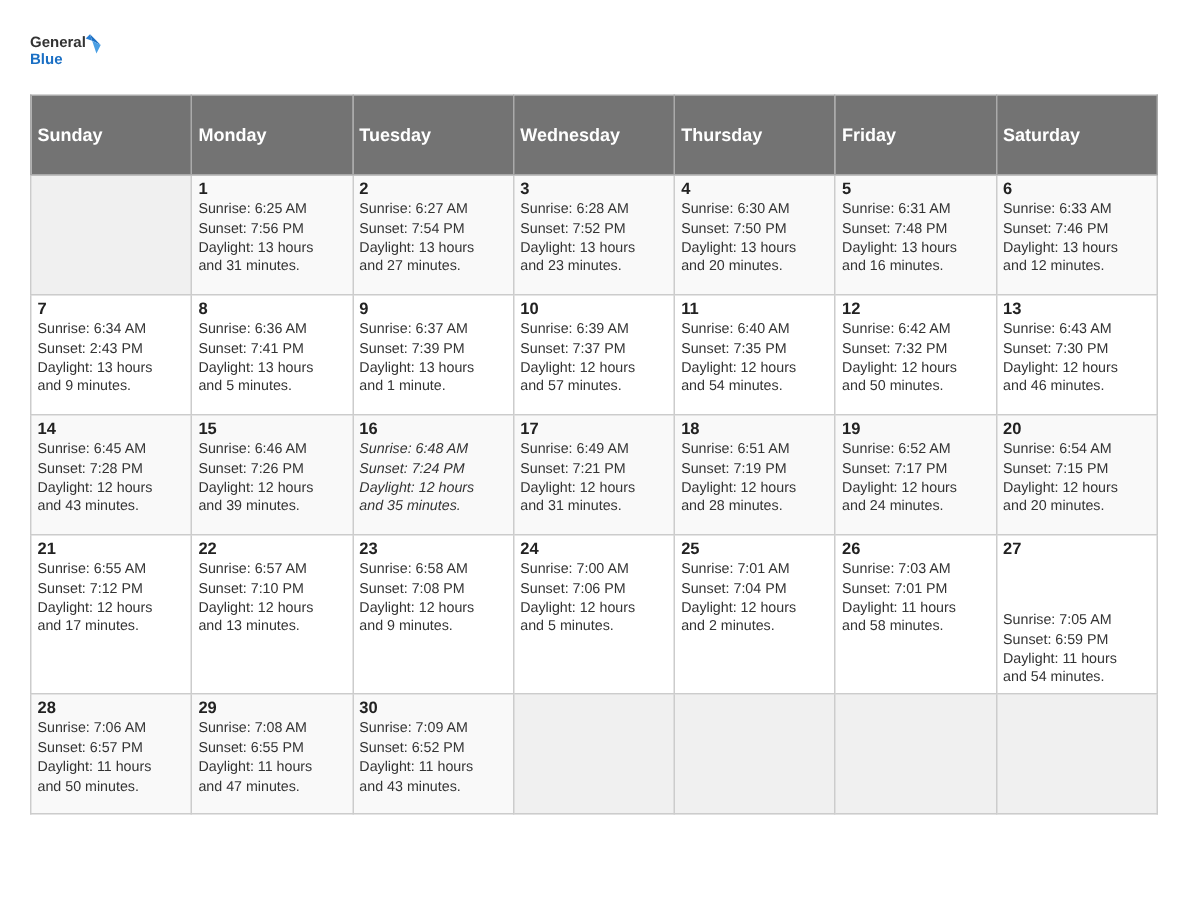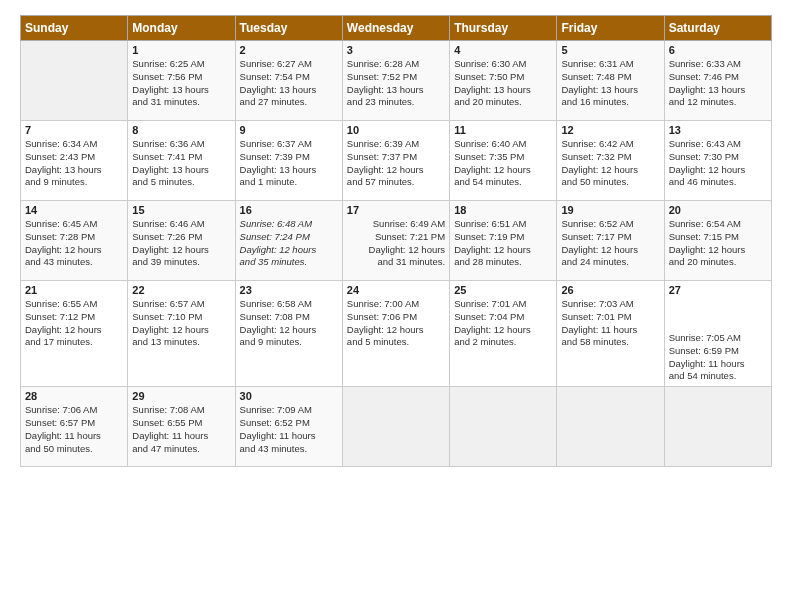--- a/index.html
+++ b/index.html
@@ -37,25 +37,25 @@
     .subtitle {
       font-size: 13px;
       color: #555;
     }
     table {
       width: 100%;
       border-collapse: collapse;
       table-layout: fixed;
     }
     thead th {
-      background-color: #a16207;
+      background-color: #737373;
       color: #fff;
       font-size: 12px;
       font-weight: bold;
-      padding: 5px 4px;
+      padding: 19px 4px;
       text-align: left;
       border: 1px solid #aaa;
     }
     tbody td {
       border: 1px solid #ccc;
       vertical-align: top;
       padding: 3px 4px;
       font-size: 9.5px;
       color: #333;
       height: 80px;
@@ -75,20 +75,35 @@
       line-height: 1.35;
     }
     .empty-cell {
       background: #f0f0f0 !important;
     }
   </style>
 </head>
 <body>
 
 <div class="page">
+  <div class="header">
+    <div class="logo">
+  <svg width="50" height="40" viewBox="0 0 70 42">
+    <text x="0" y="16" font-size="14" font-weight="bold" font-family="Arial" fill="#333">General</text>
+    <text x="0" y="32" font-size="14" font-weight="bold" font-family="Arial" fill="#1a6fc4">Blue</text>
+    <polygon points="56,4 66,14 58,10" fill="#1a6fc4"></polygon>
+    <polygon points="58,10 66,14 62,22" fill="#4a9fe4"></polygon>
+    <polygon points="56,4 58,10 52,8" fill="#2a7fd4"></polygon>
+  </svg>
+</div>
+    <div class="title-section">
+      <div class="month-title"></div>
+      <div class="subtitle"></div>
+    </div>
+  </div>
 
   <table>
     <thead>
       <tr>
       <th>Sunday</th>
           <th>Monday</th>
           <th>Tuesday</th>
           <th>Wednesday</th>
           <th>Thursday</th>
           <th>Friday</th>
@@ -209,21 +224,21 @@
           </td>
           <td>
             <span class="day-num">16</span>
             <div class="cell-text" style="white-space: pre-line; font-style: italic;">Sunrise: 6:48 AM
 Sunset: 7:24 PM
 Daylight: 12 hours
 and 35 minutes.</div>
           </td>
           <td>
             <span class="day-num">17</span>
-            <div class="cell-text" style="white-space: pre-line; text-align: right;">Sunrise: 6:49 AM
+            <div class="cell-text" style="white-space: pre-line;">Sunrise: 6:49 AM
 Sunset: 7:21 PM
 Daylight: 12 hours
 and 31 minutes.</div>
           </td>
           <td>
             <span class="day-num">18</span>
             <div class="cell-text" style="white-space: pre-line;">Sunrise: 6:51 AM
 Sunset: 7:19 PM
 Daylight: 12 hours
 and 28 minutes.</div>

